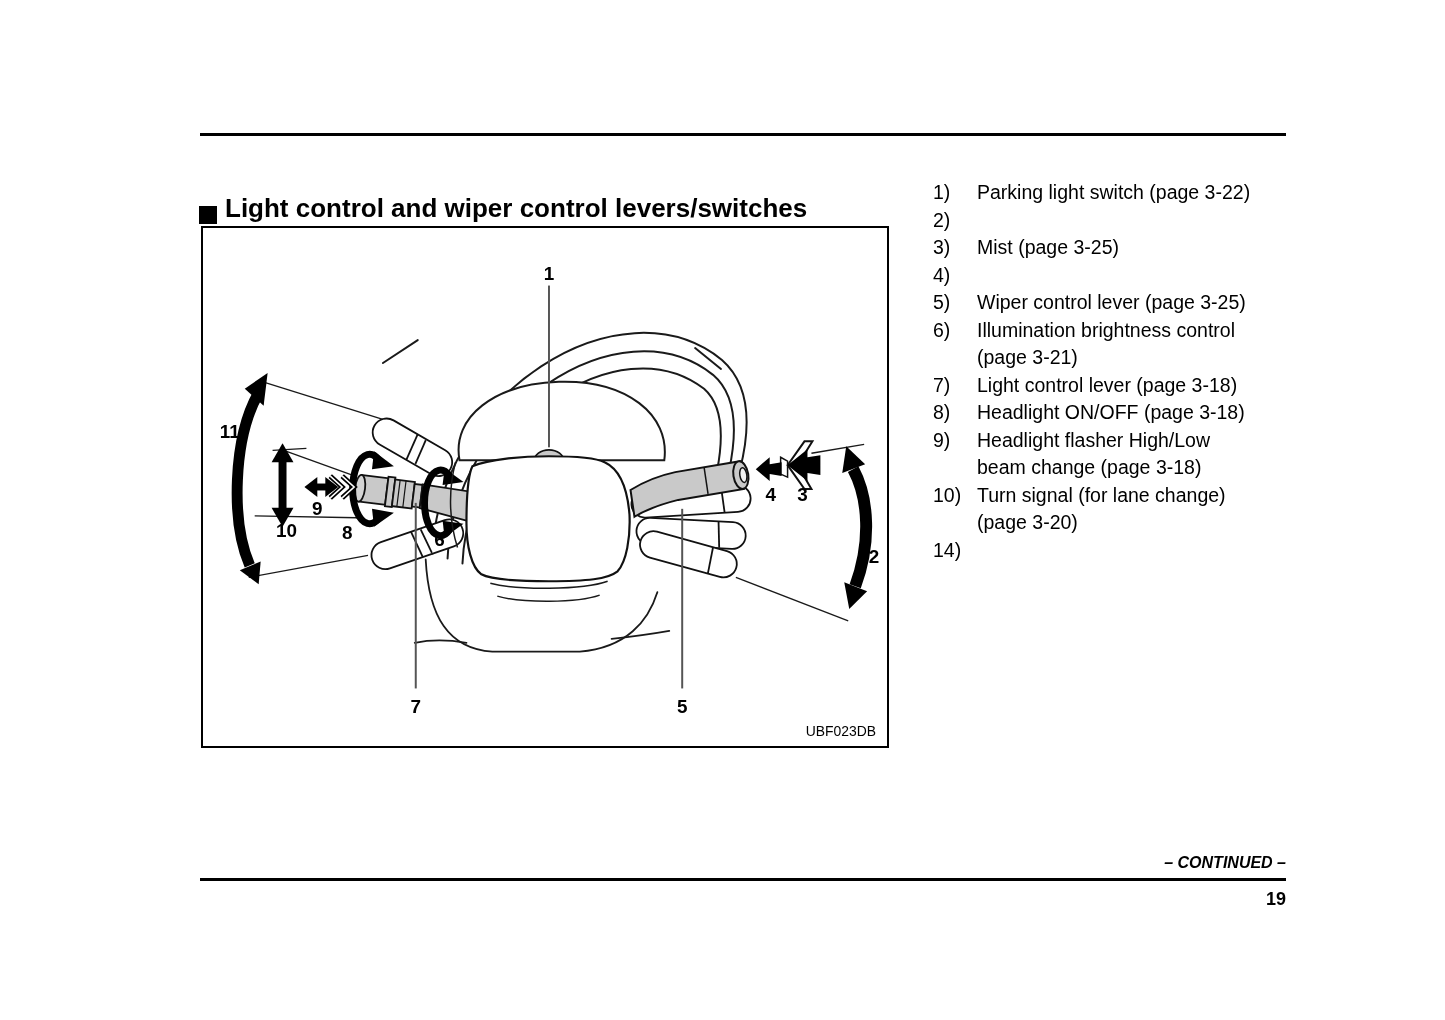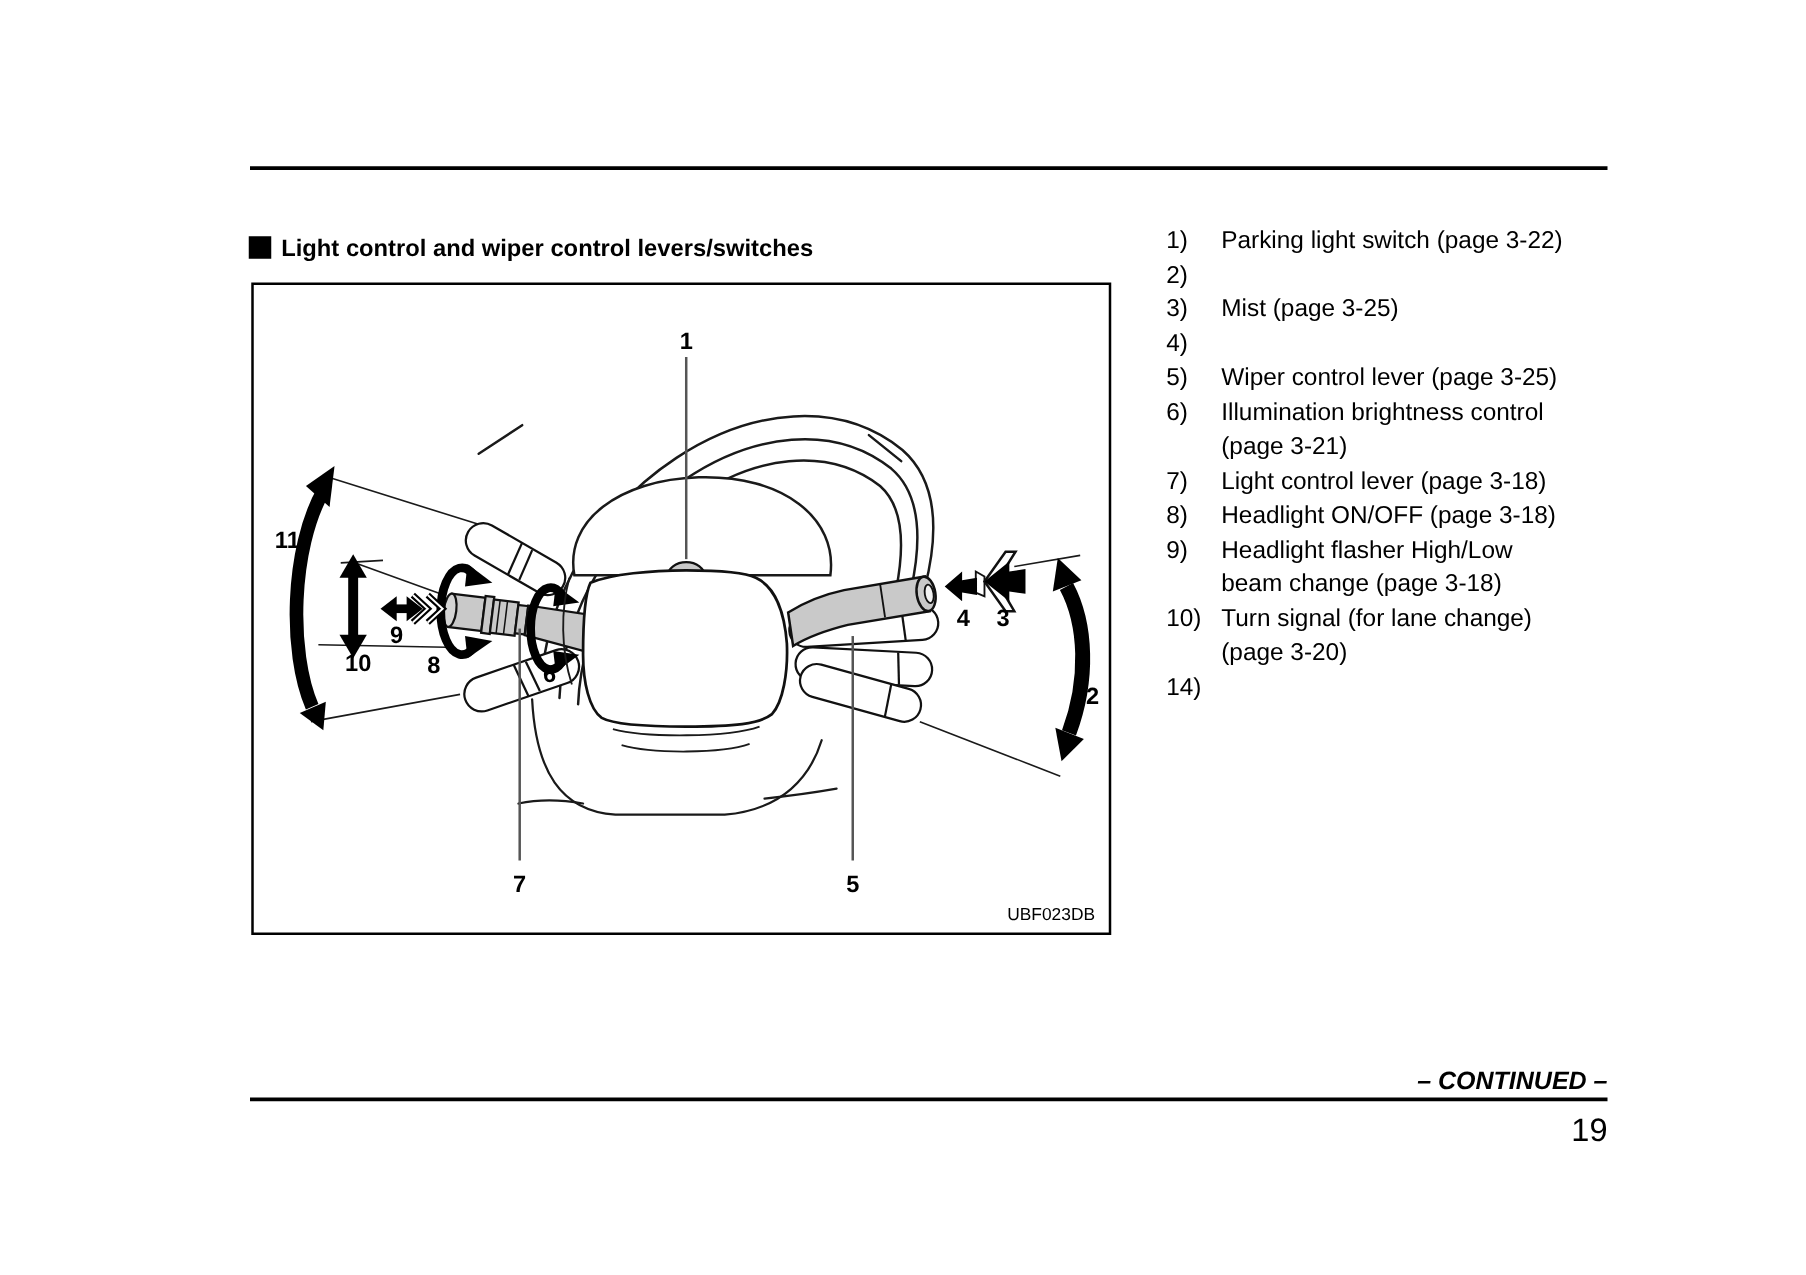--- a/index.html
+++ b/index.html
@@ -1,29 +1,29 @@
 <!DOCTYPE html>
 <html><head>
 <meta charset="utf-8">
 <style>
   html,body{margin:0;padding:0;width:1445px;height:1020px;background:#fff;overflow:hidden;}
   body{font-family:"Liberation Sans", sans-serif;color:#000;position:relative;}
   .rule{position:absolute;left:200px;width:1086px;height:3px;background:#000;}
   .rule.top{top:133px;}
   .rule.bottom{top:878px;}
-  .title{position:absolute;left:199px;top:176px;width:760px;font-size:19px;font-weight:bold;letter-spacing:0px;display:flex;align-items:flex-start;}
+  .title{position:absolute;left:199px;top:176px;width:760px;font-size:26px;font-weight:bold;letter-spacing:0px;display:flex;align-items:flex-end;}
   .sq{display:inline-block;width:18px;height:18px;background:#000;margin-right:8px;flex:none;}
   .figure{position:absolute;left:201px;top:226px;width:684px;height:518px;border:2px solid #000;background:#fff;}
   .figure svg{display:block;}
   .legend{position:absolute;left:933px;top:179px;width:328px;font-size:19.5px;line-height:27.5px;}
   .li{display:flex;}
   .li .num{width:44px;flex:none;}
   .li .txt{flex:1;}
-  .continued{position:absolute;right:159px;top:854px;font-size:20px;font-weight:bold;font-style:italic;}
-  .pagenum{position:absolute;right:159px;top:889px;font-size:26px;font-weight:normal;}
+  .continued{position:absolute;right:159px;top:854px;font-size:16px;font-weight:bold;font-style:italic;}
+  .pagenum{position:absolute;right:159px;top:889px;font-size:18px;font-weight:bold;}
   svg text{font-family:"Liberation Sans", sans-serif;font-size:19px;font-weight:bold;fill:#000;text-anchor:middle;}
   svg text.figcode{font-size:14px;font-weight:normal;text-anchor:end;}
 </style>
 </head>
 <body>
 
 <div class="rule top"></div>
 
 <h1 class="title">
   <span class="sq"></span>

